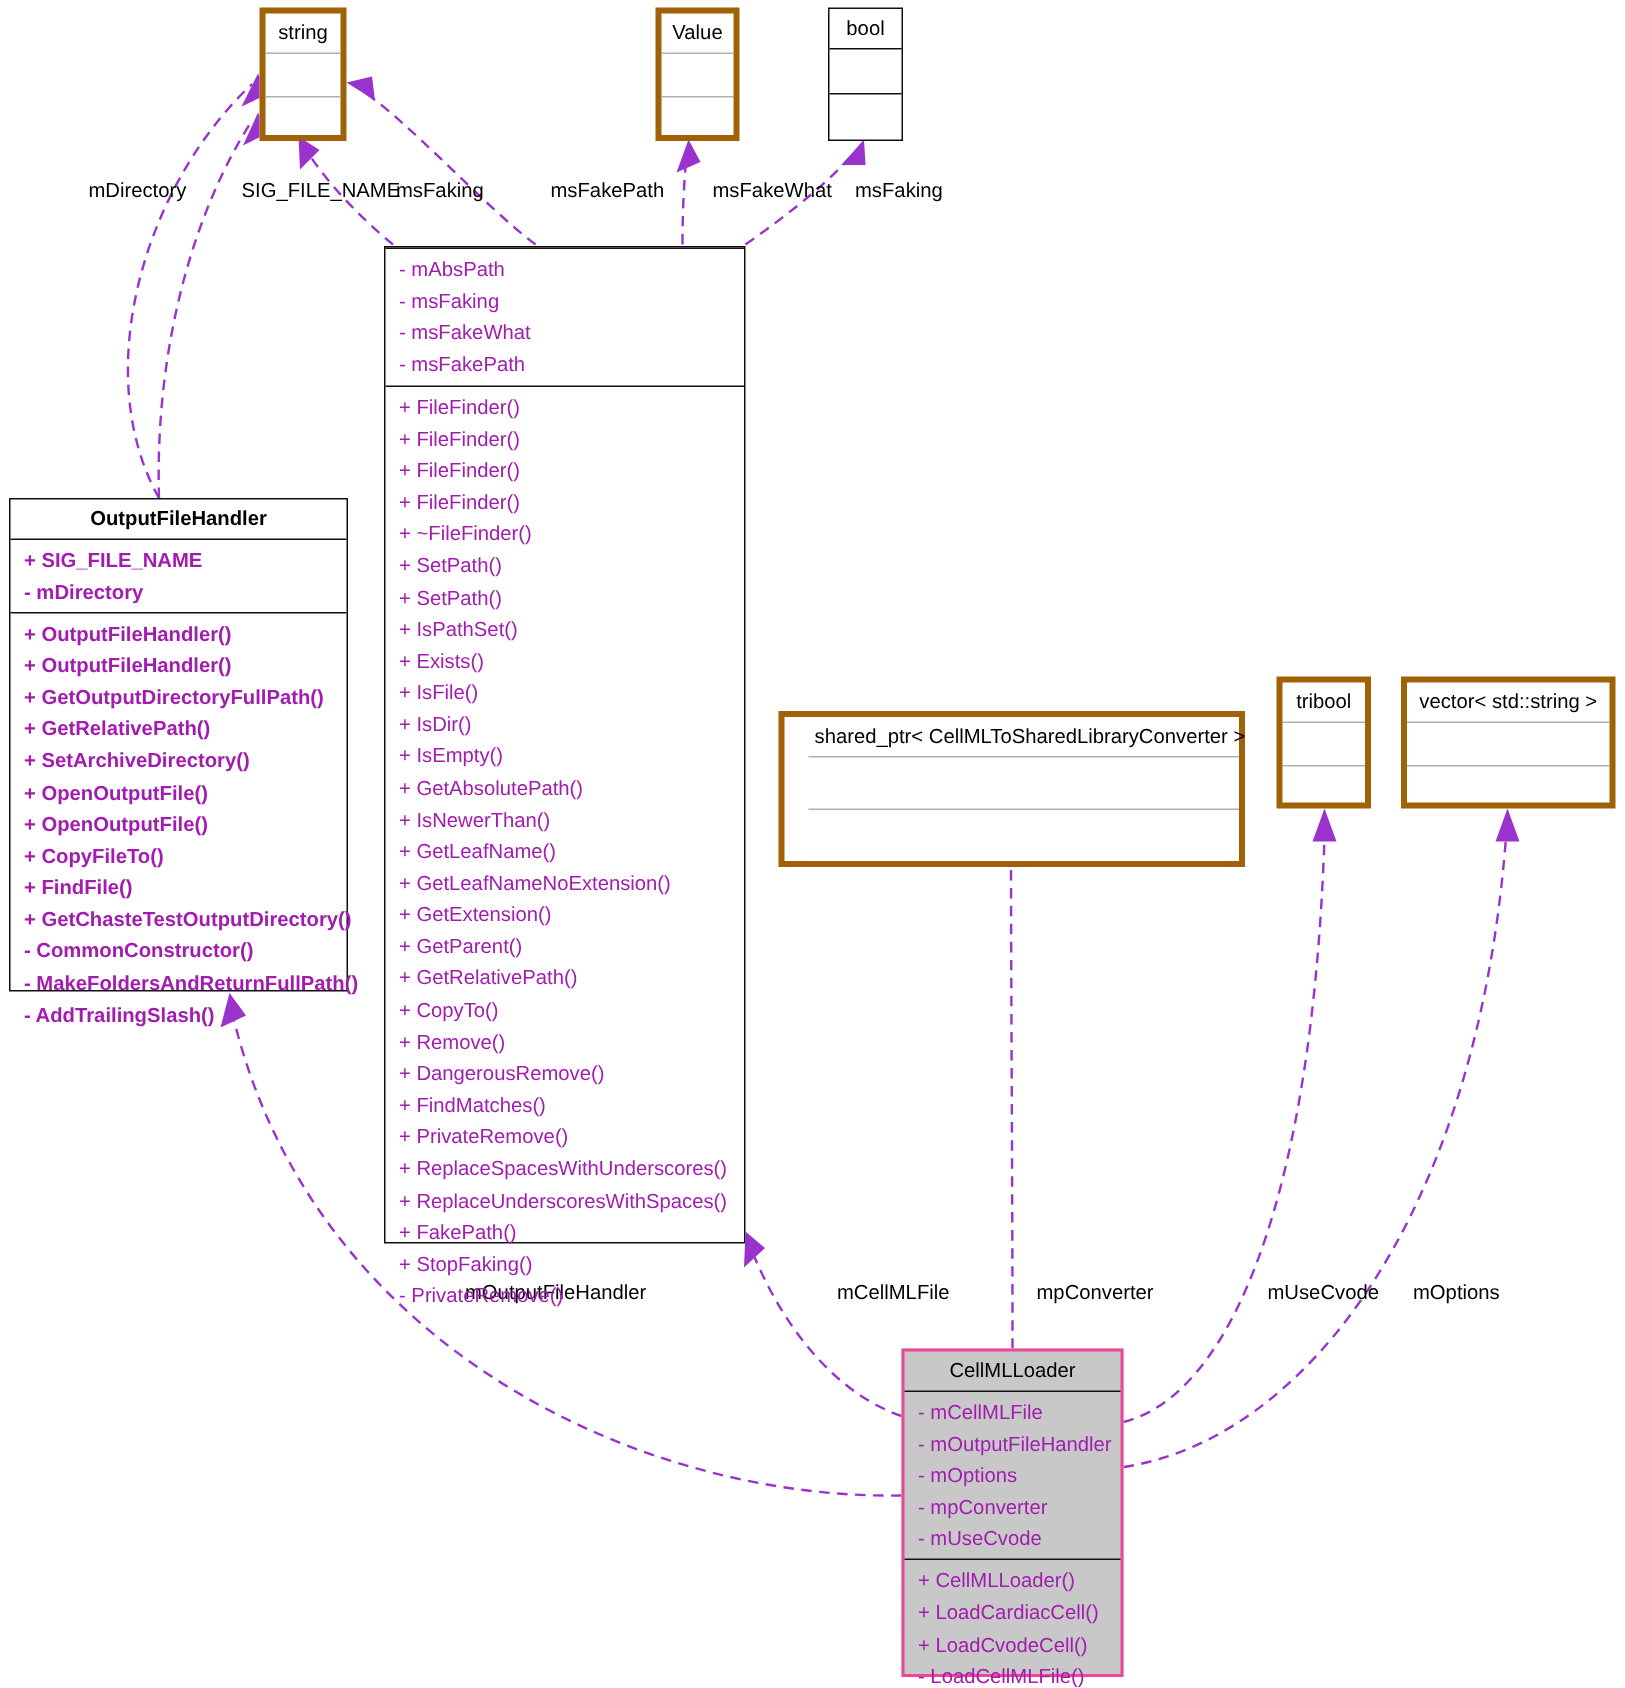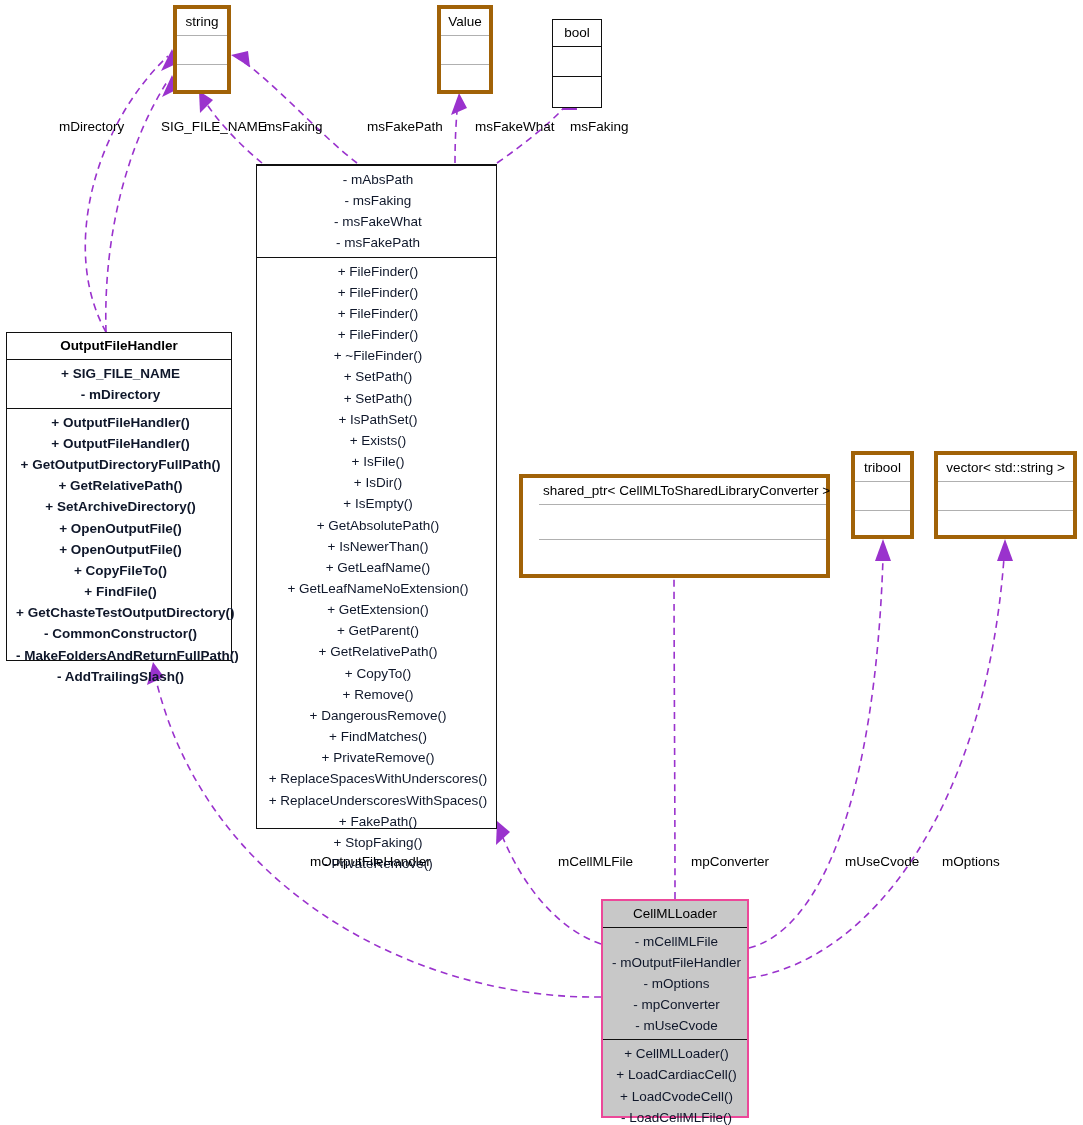--- a/index.html
+++ b/index.html
@@ -70,25 +70,24 @@
   }
   .node.solid .sep, .node.filled .sep {
     border-top: 1px solid #101010;
   }
   .node .compartment {
     flex: 1 1 auto;
     padding: 3px 0 3px 0;
   }
   .node .row {
     font-size: 13.5px;
-    color: #0f172a;
+    color: #a21caf;
     padding: 1px 6px 1px 9px;
     line-height: 1.42;
     white-space: nowrap;
-    text-align: center;
   }
   .node .compartment.empty {
     min-height: 22px;
   }
 </style>
 </head>
 <body>
 
 <div id="canvas">
 
@@ -150,21 +149,21 @@
   </div>
 
   <div class="node" style="left:437px; top:5px; width:56px; height:89px;">
     <div class="title">Value</div>
     <div class="sep"></div>
     <div class="compartment empty"></div>
     <div class="sep"></div>
     <div class="compartment empty"></div>
   </div>
 
-  <div class="node solid" style="left:552px; top:5px; width:50px; height:89px;margin-top:14px;">
+  <div class="node solid" style="left:552px; top:5px; width:50px; height:89px;">
     <div class="title">bool</div>
     <div class="sep"></div>
     <div class="compartment empty"></div>
     <div class="sep"></div>
     <div class="compartment empty"></div>
   </div>
 
   <div class="node solid" style="left:256px; top:164px; width:241px; height:665px;">
     <div class="sep"></div>
     <div class="compartment">

